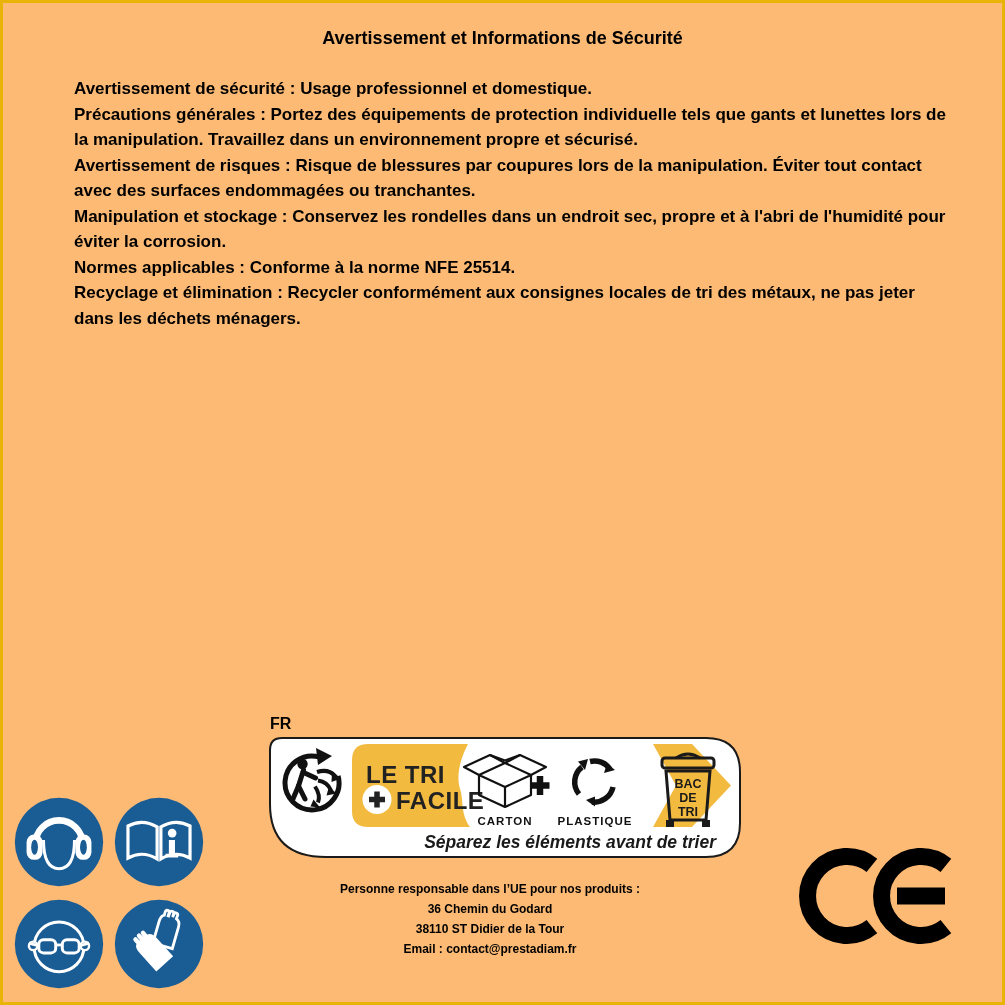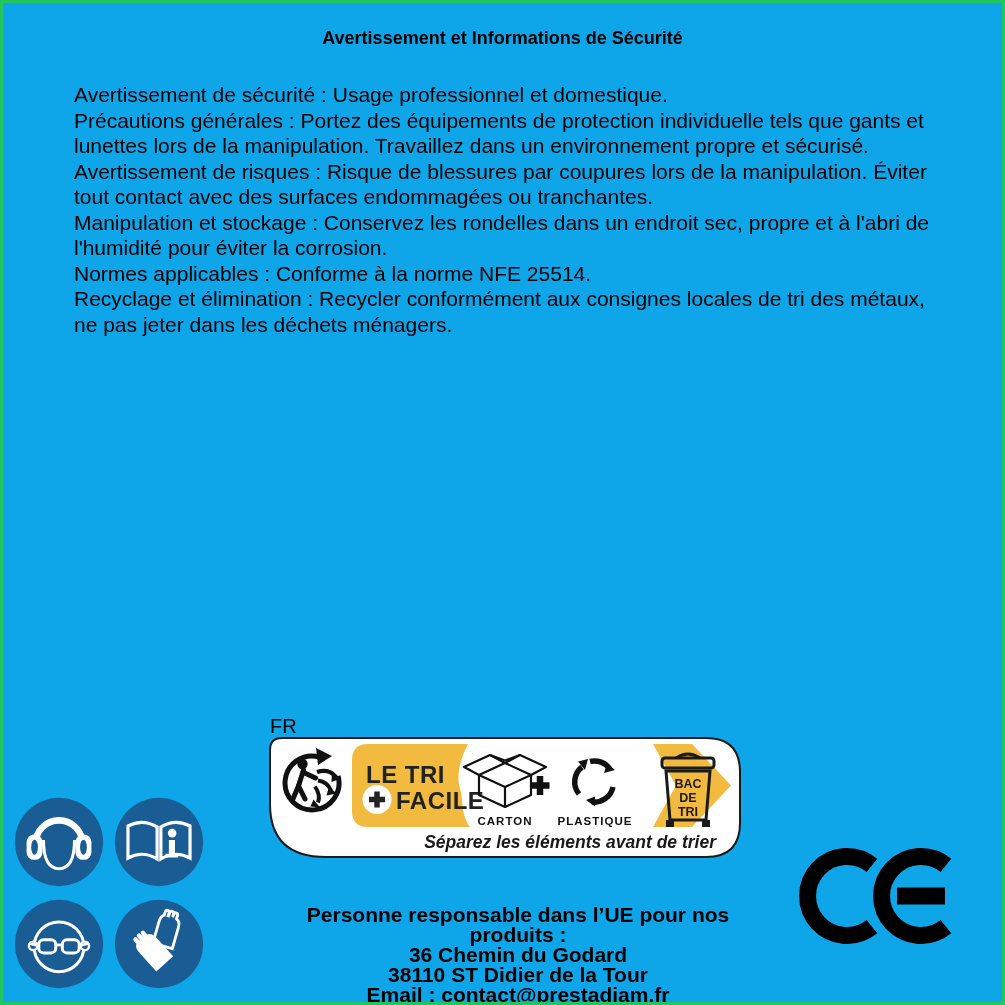--- a/index.html
+++ b/index.html
@@ -1,43 +1,43 @@
 <!DOCTYPE html>
 <html><head>
 <meta charset="utf-8">
 <style>
   html,body{margin:0;padding:0;background:#fff;}
   .page{
     position:relative;width:1005px;height:1005px;box-sizing:border-box;
-    border:3px solid #22c55e;background:#0ea5e9;overflow:hidden;
+    border:3px solid #eab308;background:#fdba74;overflow:hidden;
     font-family:"Liberation Sans", sans-serif;color:#000;
   }
   .title{
     position:absolute;top:25px;left:0;width:100%;text-align:center;
     font-size:18px;font-weight:bold;margin:0;
   }
   .body-text{
-    position:absolute;left:71px;top:79px;width:874px;
-    font-size:21px;line-height:25.5px;
+    position:absolute;left:71px;top:73px;width:874px;
+    font-size:17px;line-height:25.5px;font-weight:bold;
   }
   .body-text p{margin:0;}
   .icons-grid{
     position:absolute;left:9px;top:792px;
     display:grid;grid-template-columns:94px 94px;grid-auto-rows:94px;
     column-gap:6px;row-gap:8px;
   }
   .icons-grid svg{display:block;}
   .fr-code{
     position:absolute;left:267px;top:712px;
-    font-size:20px;font-weight:normal;
+    font-size:16px;font-weight:bold;
   }
   .triman{position:absolute;left:265px;top:733px;}
   .responsible{
-    position:absolute;left:262px;top:876px;width:506px;
-    text-align:center;font-weight:bold;font-size:21px;line-height:20px;margin-top:26px;
+    position:absolute;left:234px;top:876px;width:506px;
+    text-align:center;font-weight:bold;font-size:12px;line-height:20px;
   }
   .ce{position:absolute;left:796px;top:843px;}
   svg{font-family:"Liberation Sans", sans-serif;}
 </style>
 </head>
 <body>
 
 <div class="page">
 
   <h1 class="title">Avertissement et Informations de Sécurité</h1>

